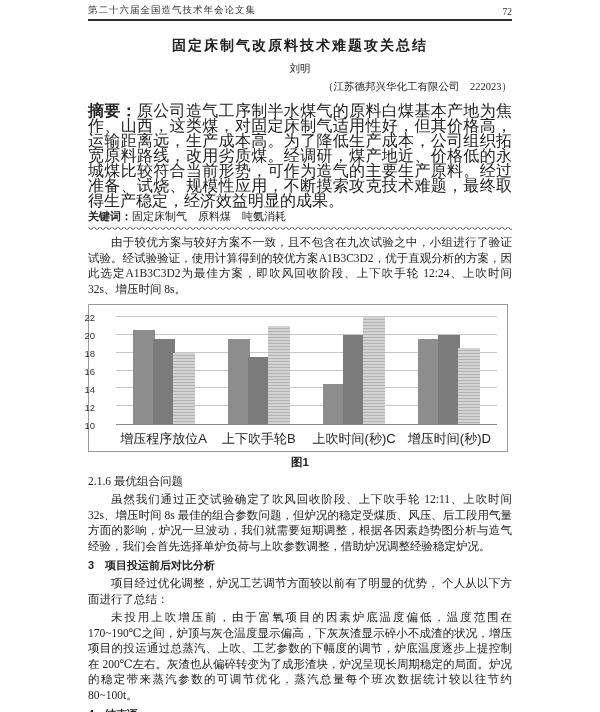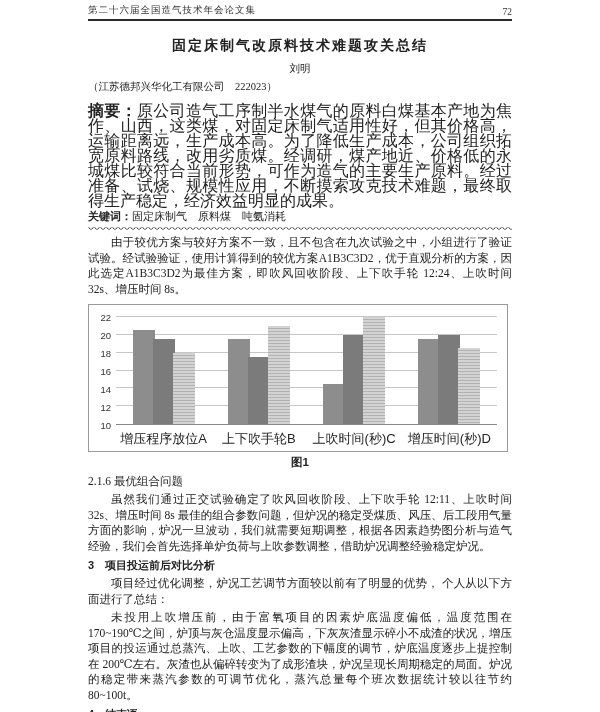--- a/index.html
+++ b/index.html
@@ -14,37 +14,37 @@
   .content{position:absolute;left:88px;top:0;width:424px;}
   
   .hdr{display:flex;justify-content:space-between;align-items:flex-end;
        font-size:9.5px;color:#333;padding-top:4px;}
   .hdr-left{letter-spacing:1px;}
   .hdr-rule{height:2px;background:#2b2b2b;margin-top:2px;}
   
   .title{font-size:14px;font-weight:bold;text-align:center;
          letter-spacing:2px;margin:16px 0 0 0;}
   .author{text-align:center;font-size:10.5px;margin-top:7px;}
-  .affil{text-align:left;font-size:10.5px;margin-top:4px;}
+  .affil{text-align:right;font-size:10.5px;margin-top:4px;}
   
   .abstract{font-size:16px;line-height:15px;text-align:justify;margin:9px 0 0 0;}
   .abstract b,.keywords b{font-family:"Liberation Sans","DejaVu Sans",sans-serif;font-weight:bold;}
   .keywords{font-size:11px;line-height:15px;margin:1px 0 0 0;}
   .wavy{height:5px;margin:3px 0 2px 0;
         background-image:radial-gradient(circle at 3px 0px, rgba(0,0,0,0) 1.5px, #555 1.8px, #555 2.4px, rgba(0,0,0,0) 2.8px);
         background-size:6px 5px;background-repeat:repeat-x;}
   
   .para{font-size:11.5px;line-height:15.5px;text-align:justify;margin:3px 0 0 0;text-indent:2em;}
   .sec-h{font-size:11.5px;line-height:15px;margin:4px 0 0 0;}
   .sec-h.bold{font-weight:bold;font-family:"Liberation Sans","DejaVu Sans",sans-serif;font-size:11px;}
   
   .figure{position:relative;width:418px;height:146px;border:1px solid #9a9a9a;
           margin-top:7px;background:#fff;}
   .yaxis{position:absolute;left:0;top:12px;bottom:26px;width:24px;}
-  .ytick{position:absolute;right:2px;transform:translateY(50%);
+  .ytick{position:absolute;right:18px;transform:translateY(50%);
          font-size:9.5px;color:#333;font-family:"Liberation Sans","DejaVu Sans",sans-serif;}
   .chart-plot{position:absolute;left:27px;right:10px;top:12px;bottom:26px;
               border-bottom:1px solid #888;display:flex;}
   .gridline{position:absolute;left:0;right:0;height:1px;background:#c6c6c6;z-index:0;}
   .bargroup{flex:1;display:flex;align-items:flex-end;justify-content:center;
             position:relative;z-index:1;}
   .bar{width:22px;margin:0 -1px;}
   .bar.s0{background:#8d8d8d;}
   .bar.s1{background:#7b7b7b;}
   .bar.s2{background:repeating-linear-gradient(180deg,#d3d3d3 0 2px,#b2b2b2 2px 3px);}

